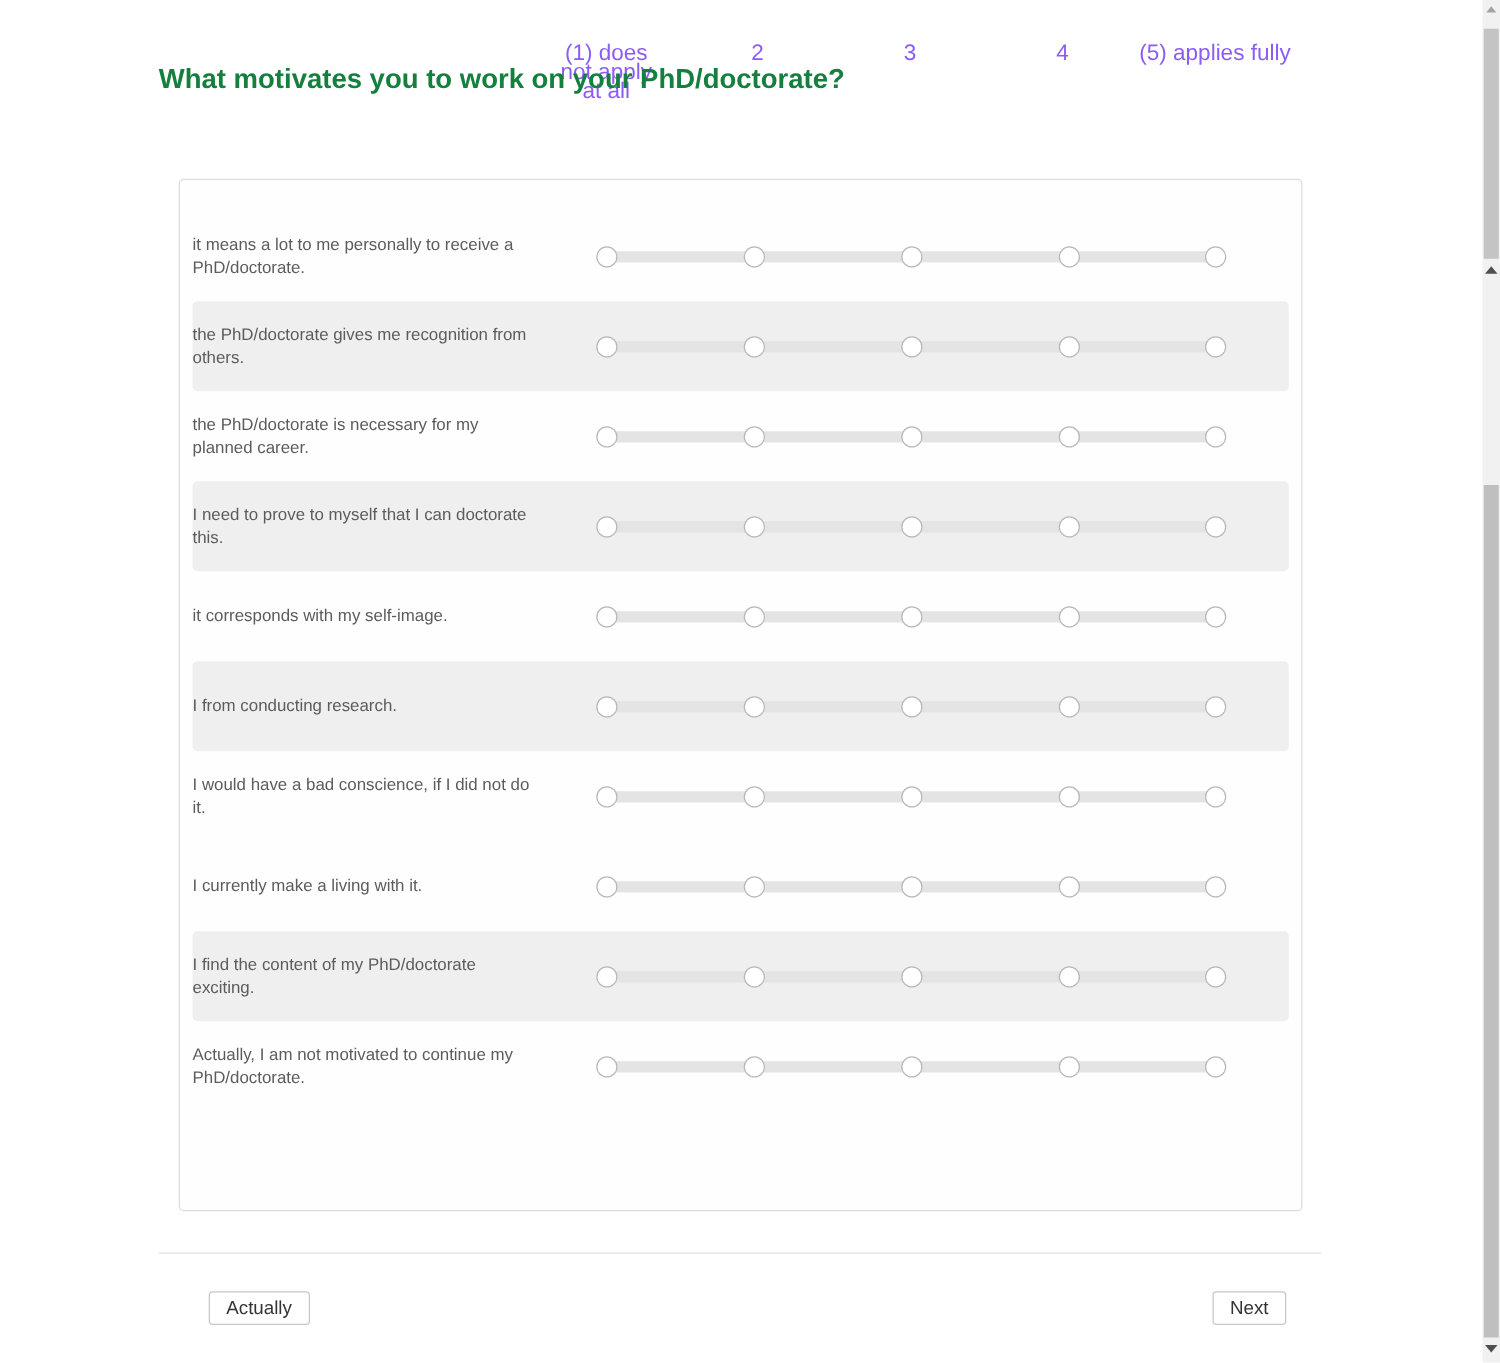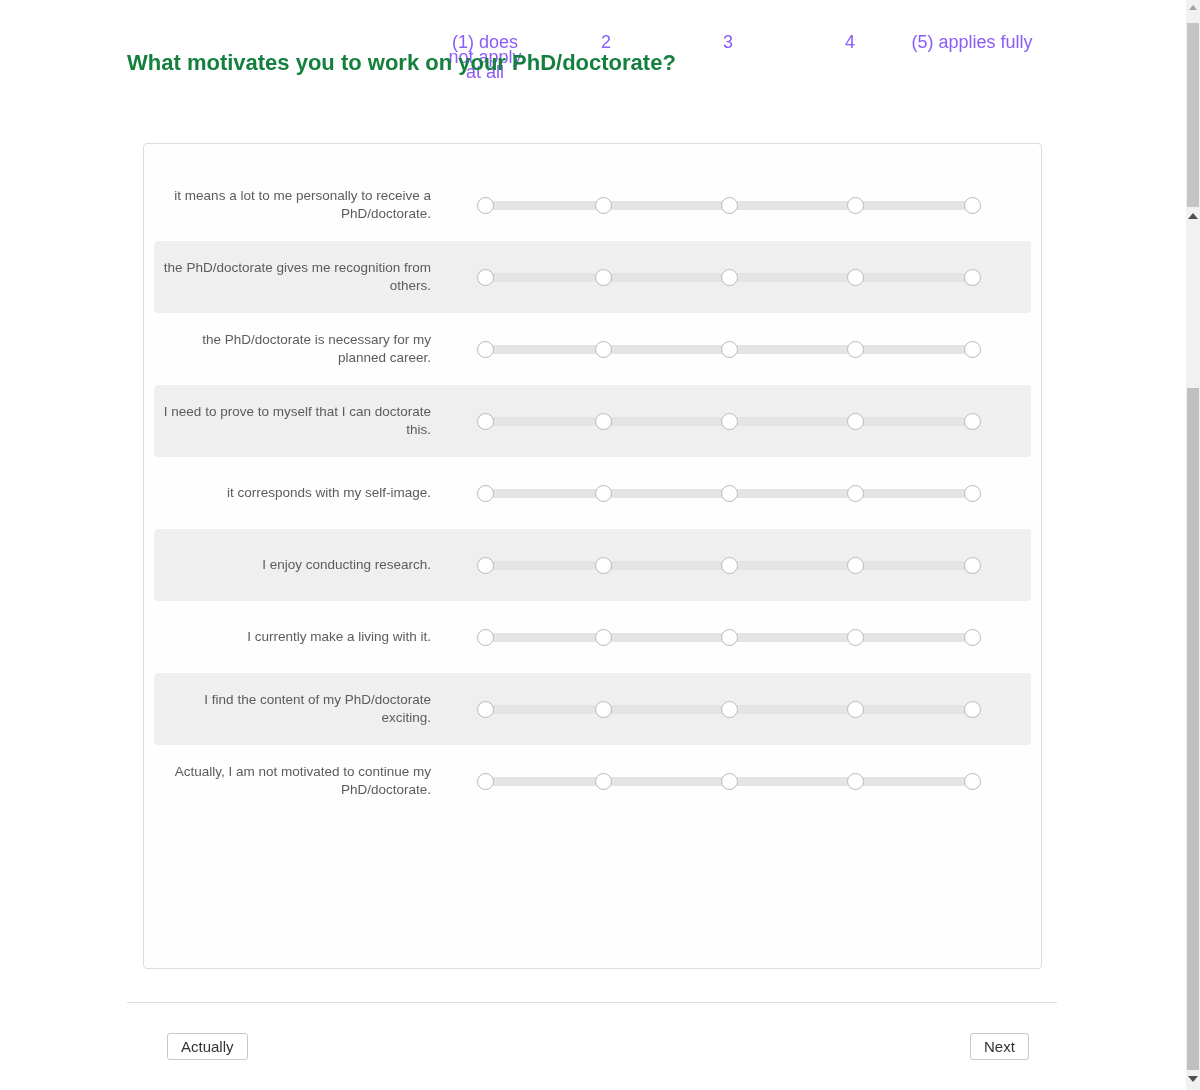--- a/index.html
+++ b/index.html
@@ -46,21 +46,21 @@
     line-height: 16px; white-space: nowrap;
   }
   .rows { margin-top: 25px; }
   .row {
     height: 72px; margin: 0 10px;
     display: flex; align-items: center;
     border-radius: 4px;
   }
   .row.alt { background: #efefef; }
   .row-label {
-    width: 277px; text-align: right;
+    width: 277px; text-align: left;
     font-size: 13.5px; line-height: 18px; color: #5c5c5c;
   }
   .slider {
     position: relative; margin-left: 46px;
     width: 504px; height: 17px;
   }
   .slider .track {
     position: absolute; left: 8px; right: 8px; top: 4px;
     height: 9px; background: #e4e4e4;
   }
@@ -183,21 +183,32 @@
       <div class="slider">
         <div class="track"></div>
         <div class="handle h0"></div>
         <div class="handle h1"></div>
         <div class="handle h2"></div>
         <div class="handle h3"></div>
         <div class="handle h4"></div>
       </div>
     </div>
         <div class="row alt">
-      <div class="row-label">I enjoy conducting research.</div>
+      <div class="row-label">I from conducting research.</div>
+      <div class="slider">
+        <div class="track"></div>
+        <div class="handle h0"></div>
+        <div class="handle h1"></div>
+        <div class="handle h2"></div>
+        <div class="handle h3"></div>
+        <div class="handle h4"></div>
+      </div>
+    </div>
+        <div class="row">
+      <div class="row-label">I would have a bad conscience, if I did not do it.</div>
       <div class="slider">
         <div class="track"></div>
         <div class="handle h0"></div>
         <div class="handle h1"></div>
         <div class="handle h2"></div>
         <div class="handle h3"></div>
         <div class="handle h4"></div>
       </div>
     </div>
         <div class="row">

